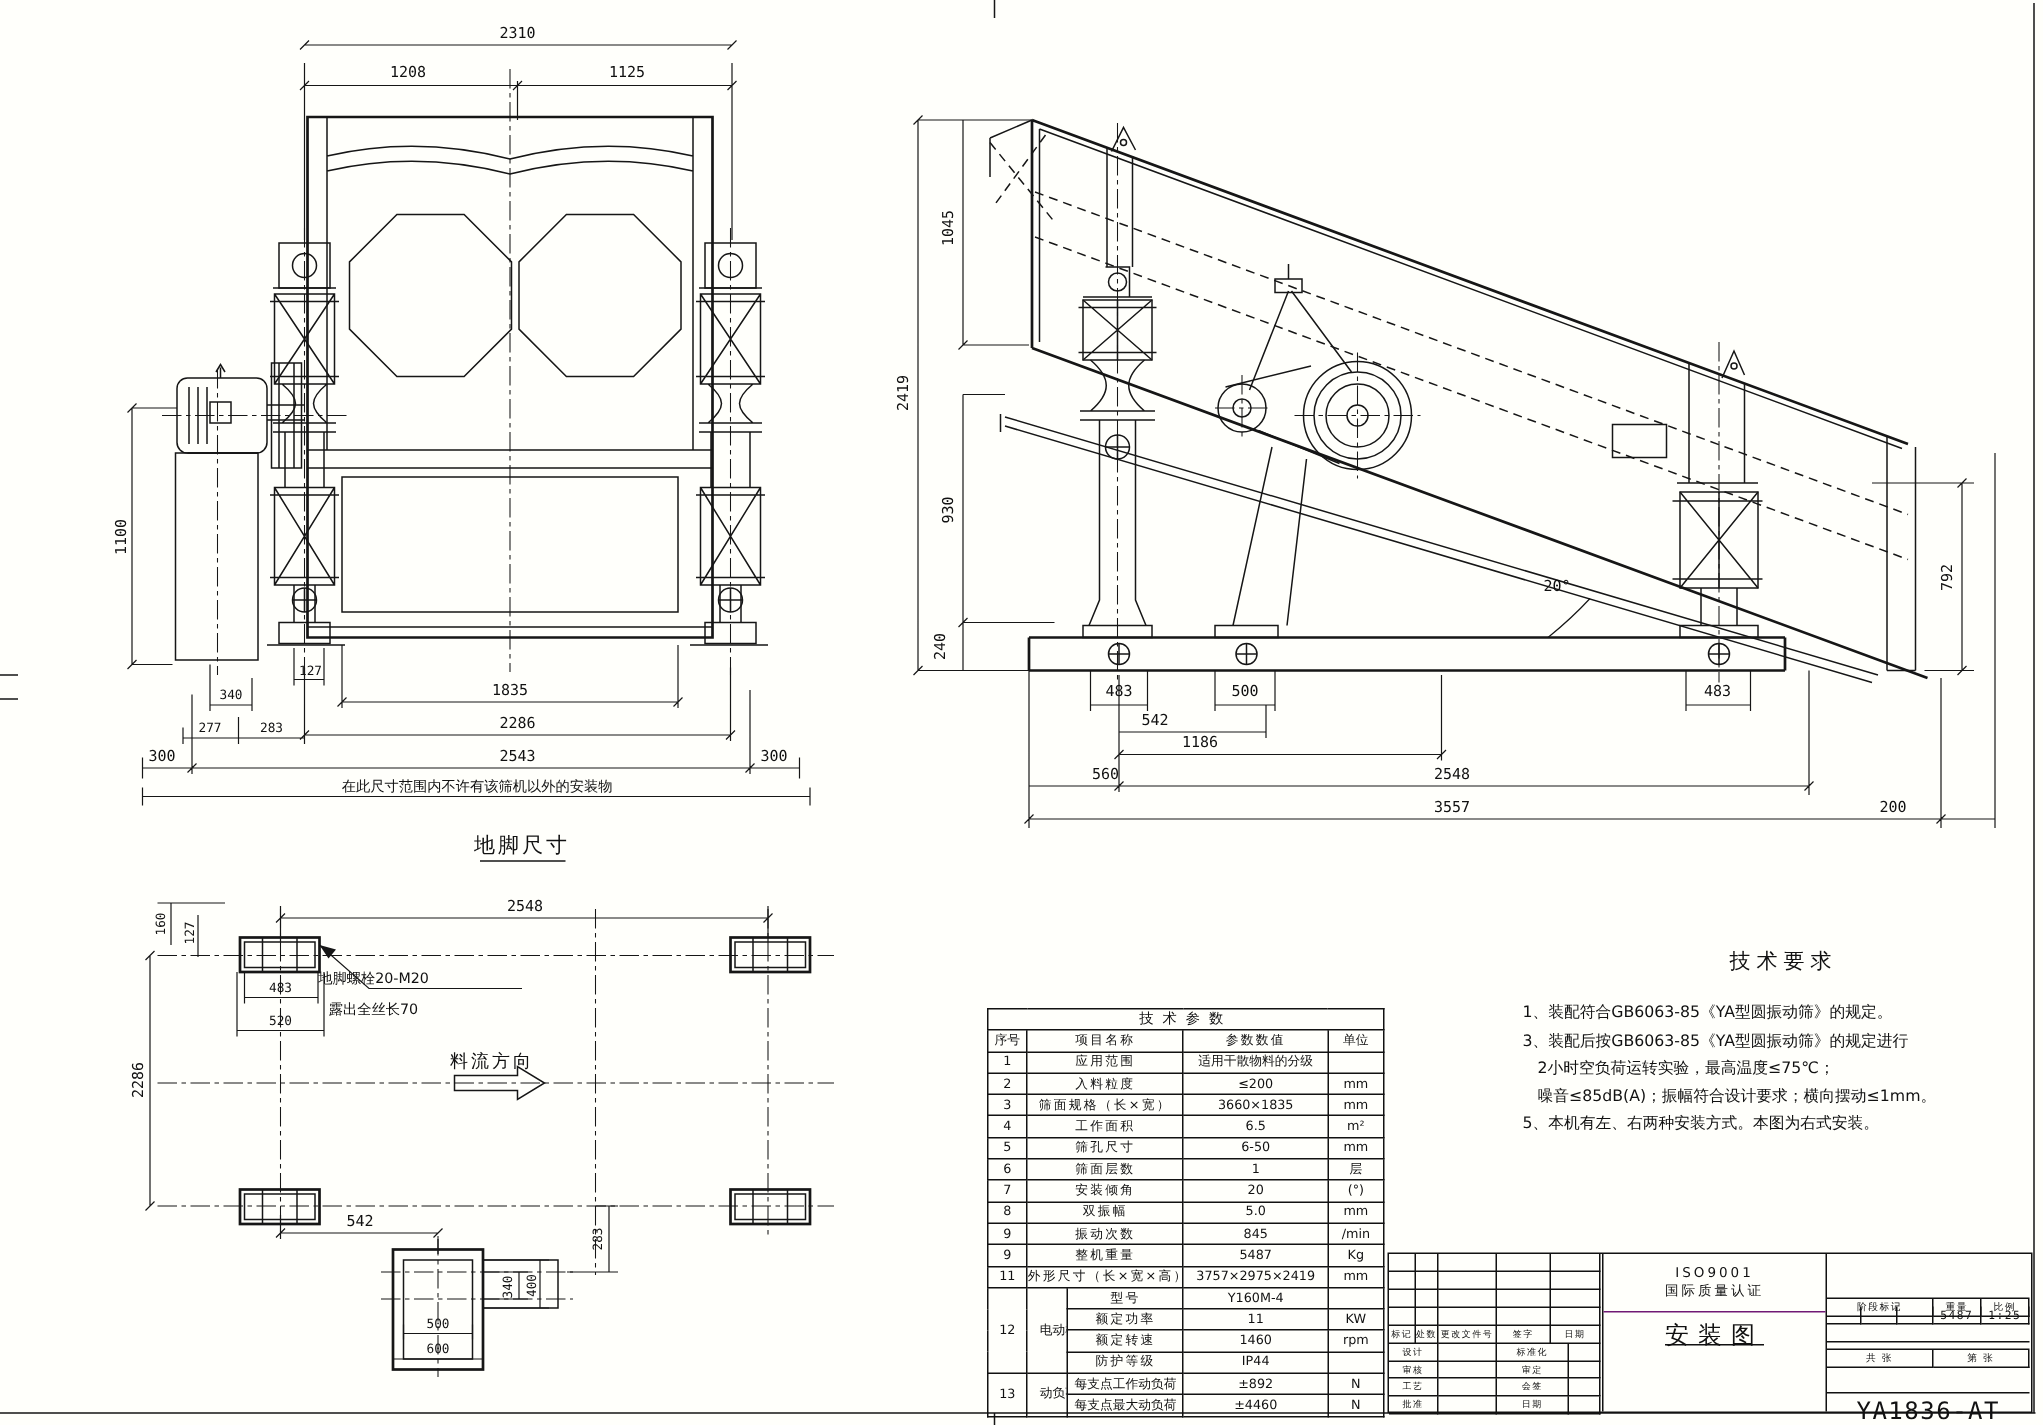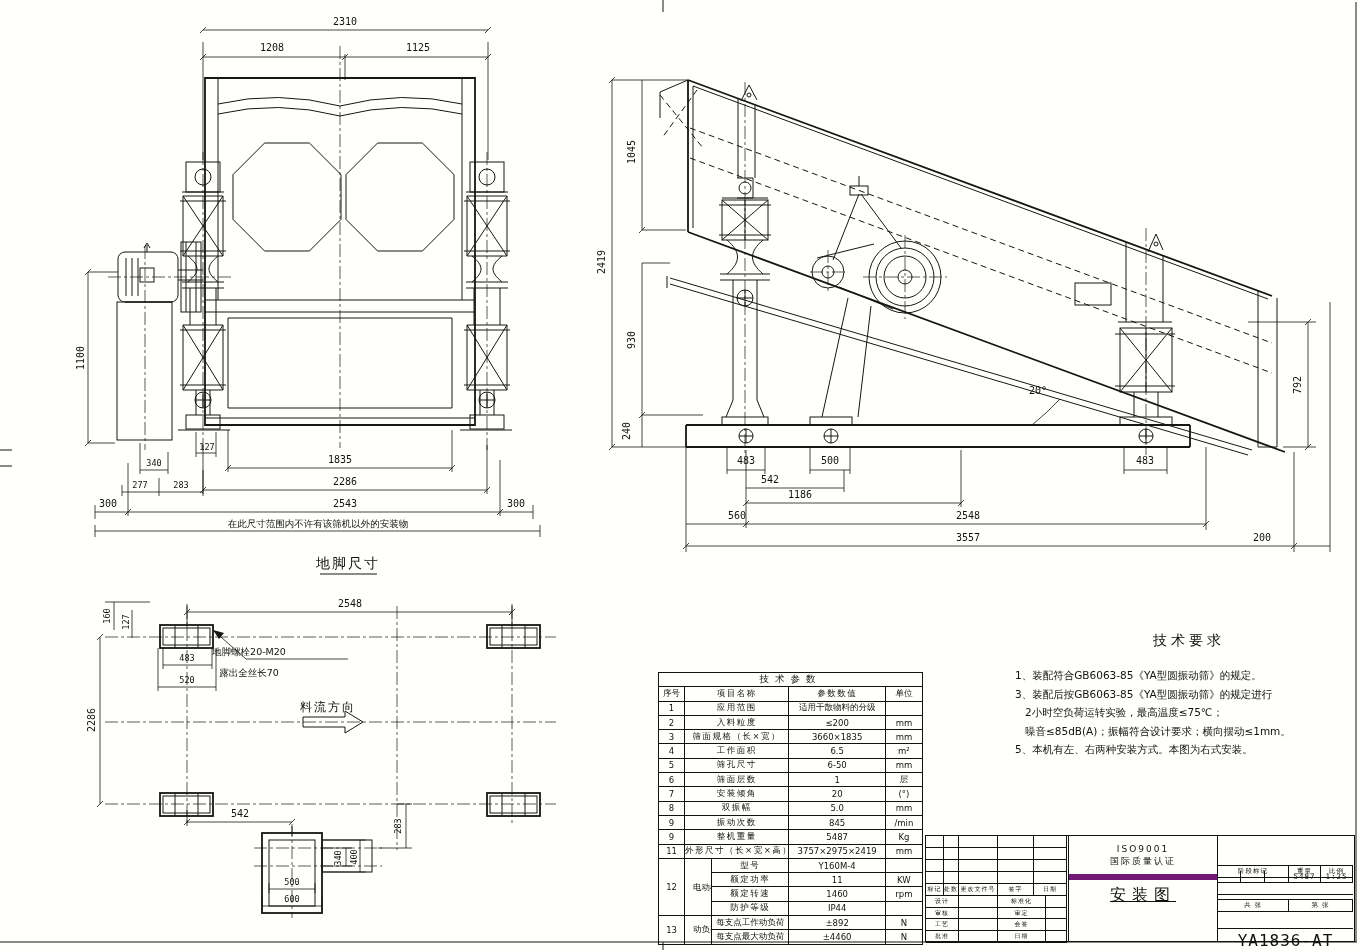--- a/index.html
+++ b/index.html
@@ -24,21 +24,21 @@
   #ptable .grp{word-break:break-all;line-height:14px;padding:0 8px;}
   #ptable .g2{line-height:13px;}
   
   #tblock{left:925px;top:835px;width:430px;height:107px;border:1.5px solid #111;box-sizing:border-box;display:flex;}
   .tb-cell{border-right:1px solid #111;box-sizing:border-box;}
   .rev{width:143px;display:flex;flex-direction:column;}
   .rev .grid{display:grid;}
   .rev .c{border-right:1px solid #111;border-bottom:1px solid #111;box-sizing:border-box;
     font-size:6px;display:flex;align-items:center;justify-content:center;letter-spacing:1px;overflow:hidden;}
   .mid{width:149px;display:flex;flex-direction:column;border-right:1px solid #111;box-sizing:border-box;}
-  .mid .cert{height:38px;border-bottom:6px solid #701a75;display:flex;flex-direction:column;align-items:center;justify-content:center;font-size:9px;line-height:12px;letter-spacing:2px;}
+  .mid .cert{height:38px;border-bottom:1px solid #701a75;display:flex;flex-direction:column;align-items:center;justify-content:center;font-size:9px;line-height:12px;letter-spacing:2px;}
   .mid .prod{height:36px;border-bottom:1px solid #111;display:flex;align-items:center;justify-content:center;font-size:17px;letter-spacing:1px;}
   .mid .sht{height:31px;display:flex;align-items:center;justify-content:center;font-size:16px;letter-spacing:6px;text-decoration:underline;}
   .rt{width:135px;display:flex;flex-direction:column;}
   .rt .empty{height:38px;border-bottom:1px solid #111;}
   .rt .grid{display:grid;height:36px;border-bottom:1px solid #111;}
   .rt .c{border-right:1px solid #111;border-bottom:1px solid #111;box-sizing:border-box;font-size:6.5px;
     display:flex;align-items:center;justify-content:center;letter-spacing:1px;overflow:hidden;}
   .rt .num{font-family:"DejaVu Sans Mono",monospace;font-size:7.5px;}
   .rt .code{height:31px;display:flex;align-items:center;justify-content:center;
     font:16px "DejaVu Sans Mono",monospace;letter-spacing:1px;}

